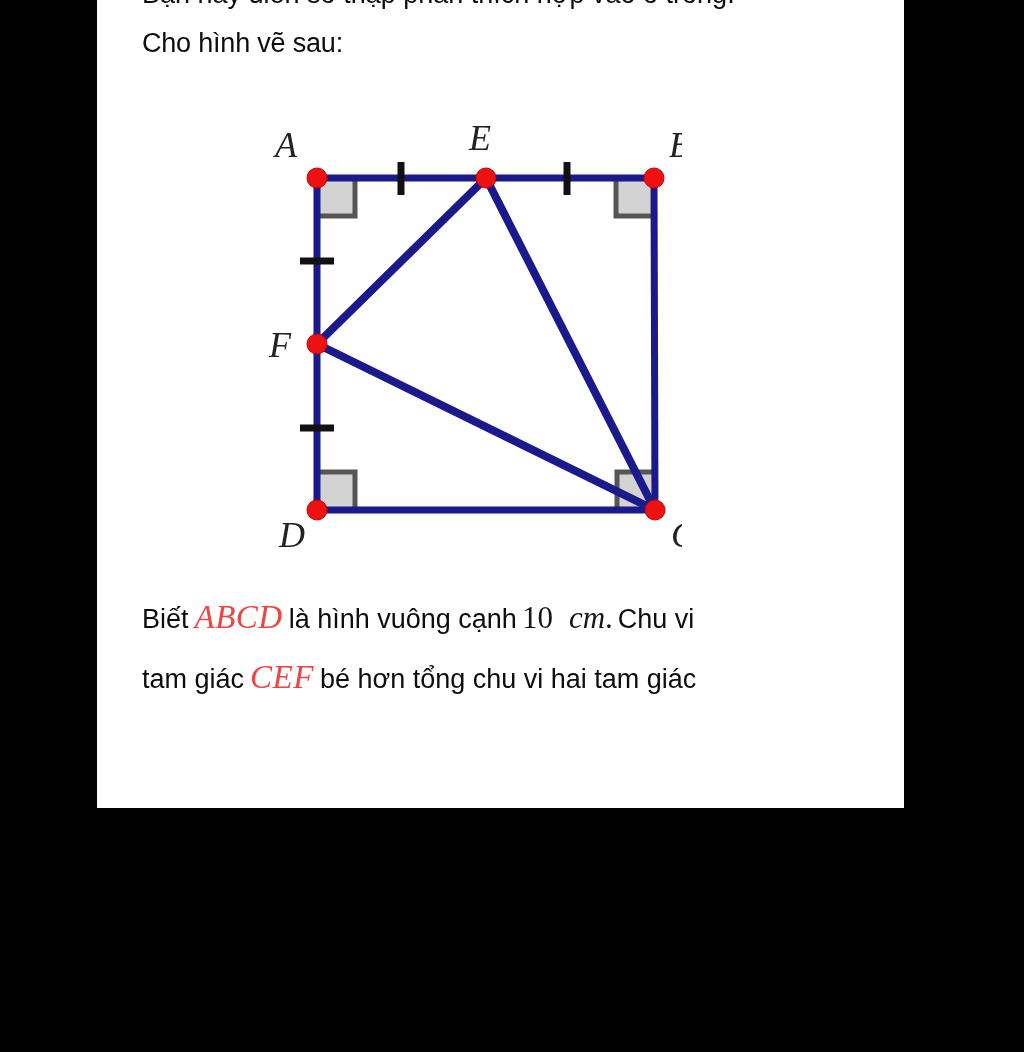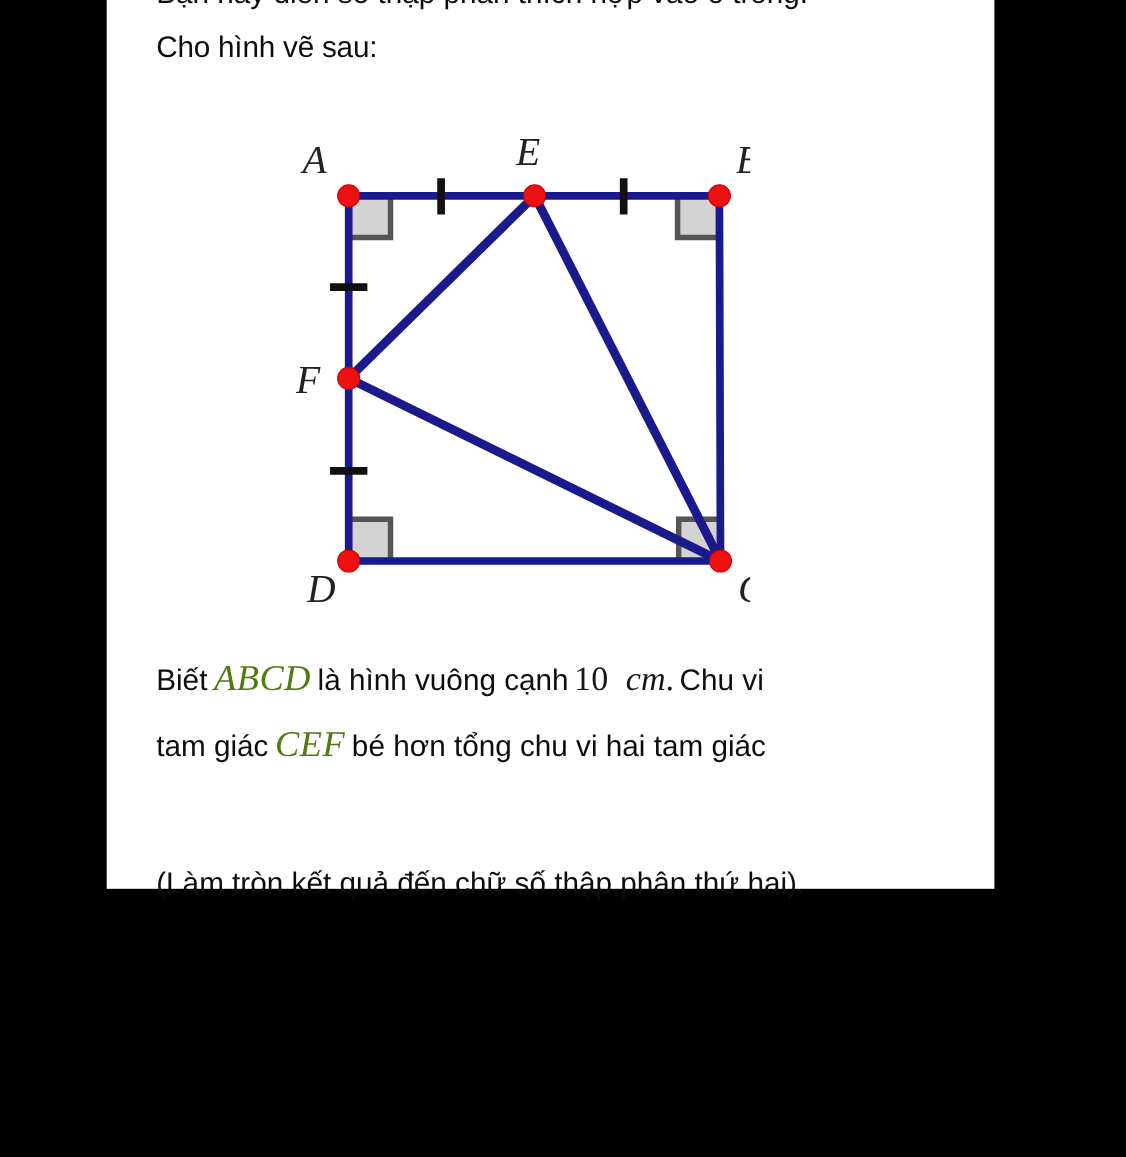--- a/index.html
+++ b/index.html
@@ -86,21 +86,21 @@
   #line2 { top: 660px; }
   #line3 { top: 728px; align-items: center; }
   #line4 { top: 786px; }
 
   .mathvar {
     font-family: "Liberation Serif", serif;
     font-style: italic;
     font-size: 33px;
     letter-spacing: 0.5px;
     padding: 0 6px;
-    color: #4d7c0f;
+    color: #ef4444;
   }
   .mathnum {
     font-family: "Liberation Serif", serif;
     font-size: 31px;
     padding: 0 5px;
     color: #161616;
   }
   .mathnum .u { font-style: italic; margin-left: 16px; }
 
   #answer-input {
@@ -209,17 +209,14 @@
     <span>Chu vi</span>
   </div>
 
   <div class="para-line" id="line2">
     <span>tam giác</span>
     <span class="mathvar">CEF</span>
     <span>bé hơn tổng chu vi hai tam giác</span>
   </div>
 
 
-  <div class="para-line" id="line4">
-    <span>(Làm tròn kết quả đến chữ số thập phân thứ hai).</span>
-  </div>
 
 </div>
 
 </body></html>

